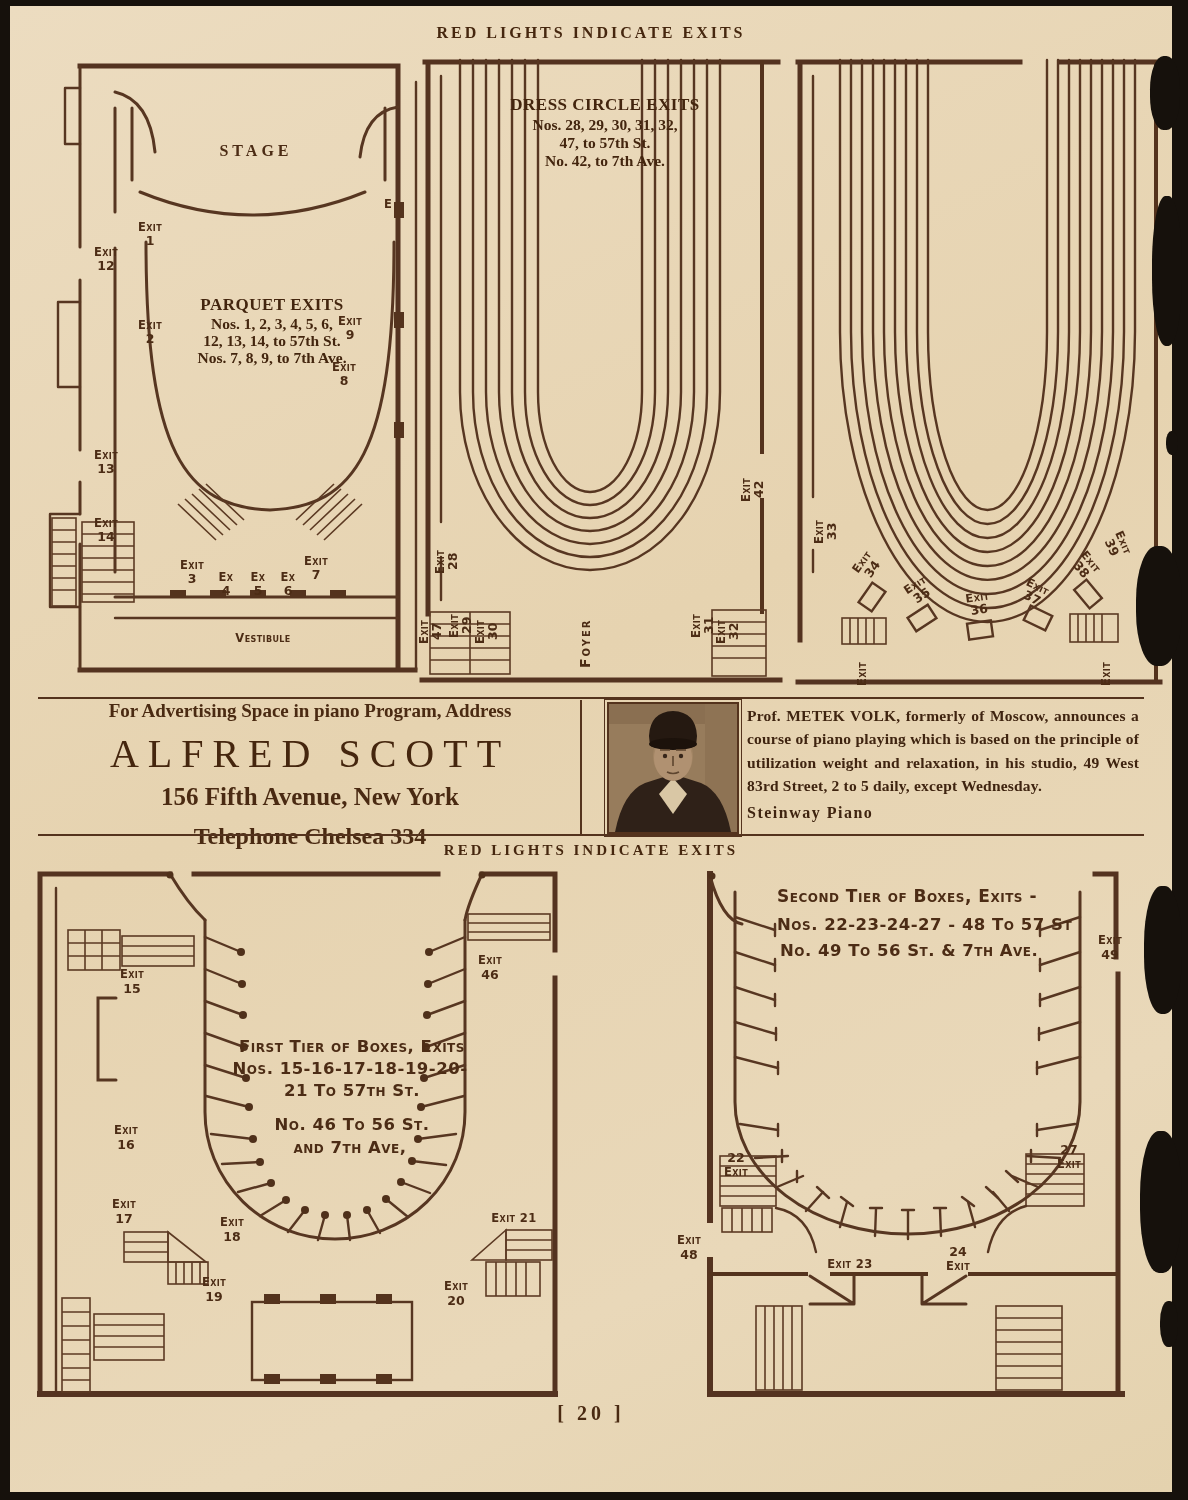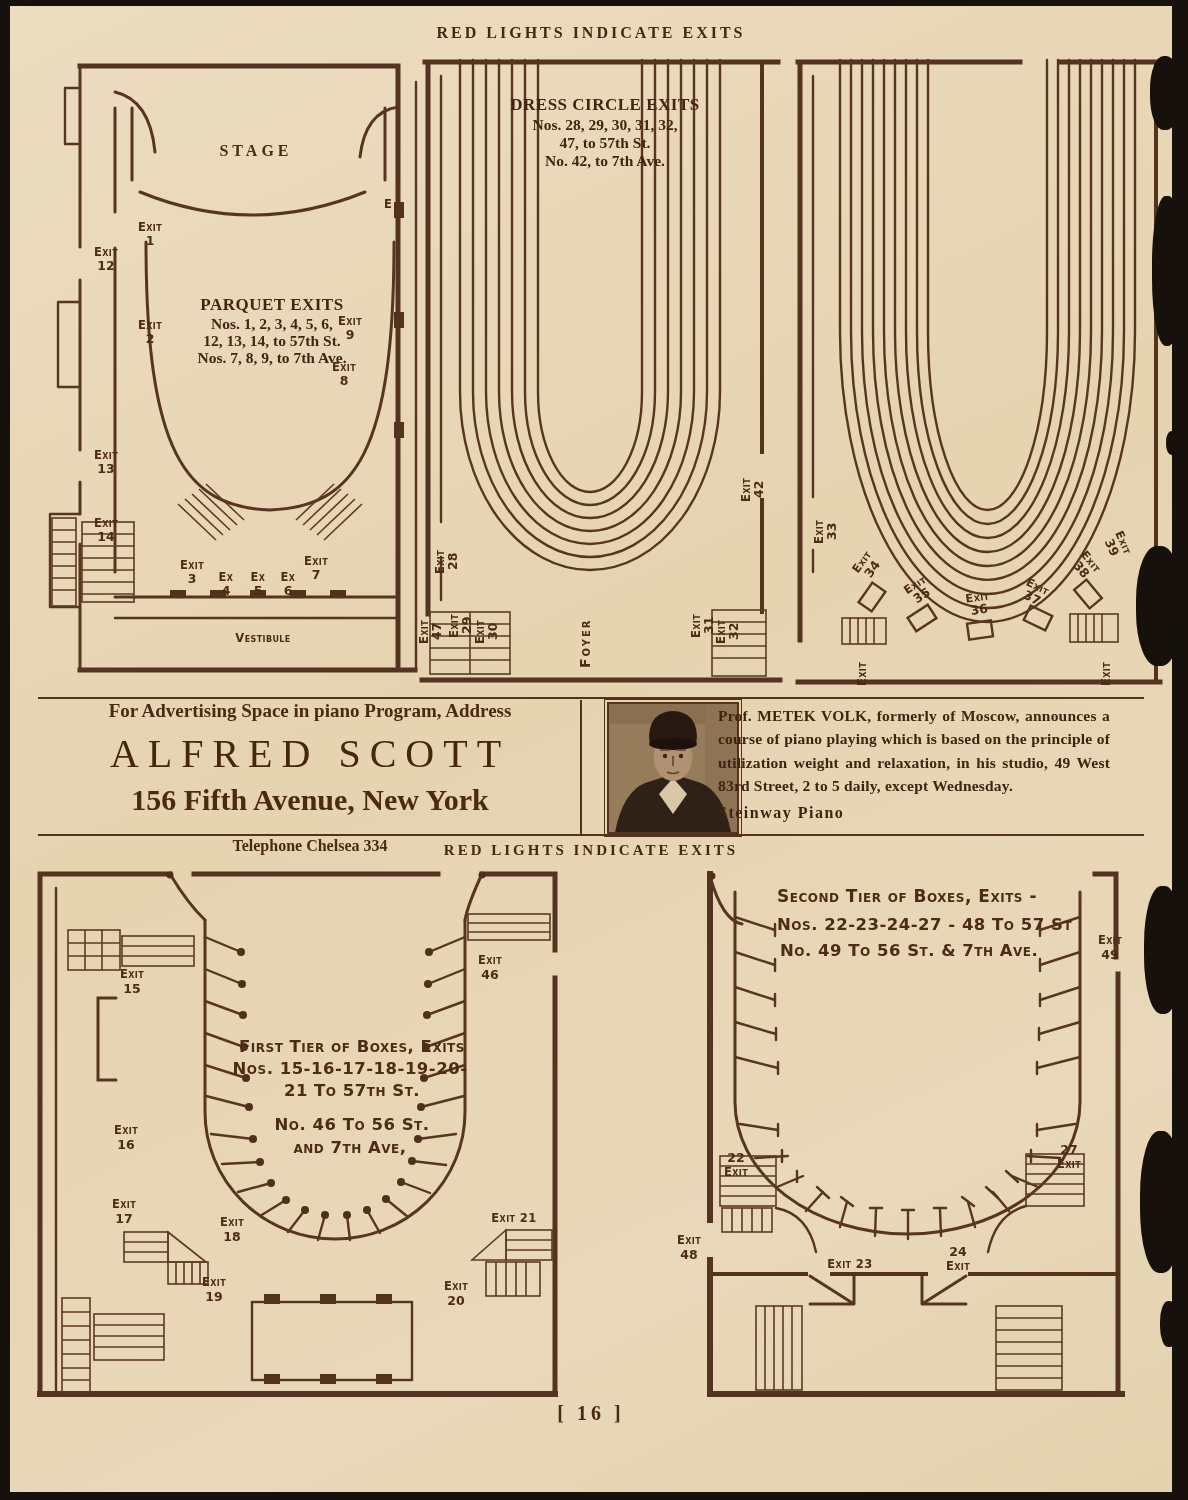--- a/index.html
+++ b/index.html
@@ -7,25 +7,25 @@
   .paper{position:absolute;left:10px;top:6px;width:1162px;height:1486px;
          background:linear-gradient(155deg,#ecdcc0 0%,#e6d3b0 45%,#e9d8b9 78%,#e4d2ae 100%);}
   .banner{position:absolute;width:100%;text-align:center;font-weight:bold;color:#46270f;
           letter-spacing:3px;font-size:16px;font-family:"Liberation Serif",serif}
   .rule{position:absolute;left:28px;width:1106px;height:0;border-top:2px solid #543католи;}
   .rule{border-top:2px solid #54331d}
   .vdivider{position:absolute;width:2px;background:#54331d}
   .adcol{position:absolute;left:35px;top:694px;width:530px;text-align:center;color:#4a2a12}
   .ad-line1{font-size:19px;font-weight:bold}
   .ad-name{font-size:40px;letter-spacing:9px;margin-top:8px;color:#45260e}
-  .ad-addr{font-size:30px;font-weight:bold;margin-top:6px}
-  .ad-phone{font-size:16px;font-weight:bold;margin-top:20px}
+  .ad-addr{font-size:25px;font-weight:bold;margin-top:6px}
+  .ad-phone{font-size:24px;font-weight:bold;margin-top:12px}
   .photo{position:absolute;left:597px;top:696px;width:128px;height:128px;border:2px solid #54331d;
          outline:1px solid #54331d;outline-offset:2px;background:#9b8263}
-  .volk{position:absolute;left:708px;top:698px;width:392px;color:#3f2410;
+  .volk{position:absolute;left:737px;top:698px;width:392px;color:#3f2410;
         font-size:15.5px;line-height:1.5;font-weight:bold;text-align:justify;letter-spacing:.2px}
   .volk .b{font-weight:bold}
   .volk-footer{text-align:left;font-weight:bold;letter-spacing:1.5px;margin-top:4px;font-size:16px}
   .pagenum{position:absolute;top:1396px;width:100%;text-align:center;font-weight:bold;
            font-size:20px;letter-spacing:4px;color:#4a2a12}
   .torn{position:absolute;background:#16110c;border-radius:45%}
   svg{position:absolute}
   
   .w6{stroke:#543320;stroke-width:6;fill:none;stroke-linecap:square}
   .w5{stroke:#543320;stroke-width:5;fill:none;stroke-linecap:square}
@@ -470,21 +470,21 @@
         <text class="ex mid" x="1049" y="306">Exit</text>
         <text class="ex mid" x="669" y="382">Exit</text>
         <text class="exn mid" x="669" y="397">48</text>
         <text class="ex mid" x="830" y="406">Exit 23</text>
         <text class="exn mid" x="938" y="394">24</text>
         <text class="ex mid" x="938" y="408">Exit</text>
       </g>
     </g>
   </svg>
 
-  <div class="pagenum">[ 16 ]</div>
+  <div class="pagenum">[ 20 ]</div>
 
   <div class="torn" style="left:1140px;top:50px;width:30px;height:74px"></div>
   <div class="torn" style="left:1142px;top:190px;width:30px;height:150px"></div>
   <div class="torn" style="left:1156px;top:425px;width:12px;height:24px"></div>
   <div class="torn" style="left:1126px;top:540px;width:46px;height:120px"></div>
   <div class="torn" style="left:1134px;top:880px;width:38px;height:128px"></div>
   <div class="torn" style="left:1130px;top:1125px;width:42px;height:142px"></div>
   <div class="torn" style="left:1150px;top:1295px;width:18px;height:46px"></div>
 </div>
 

